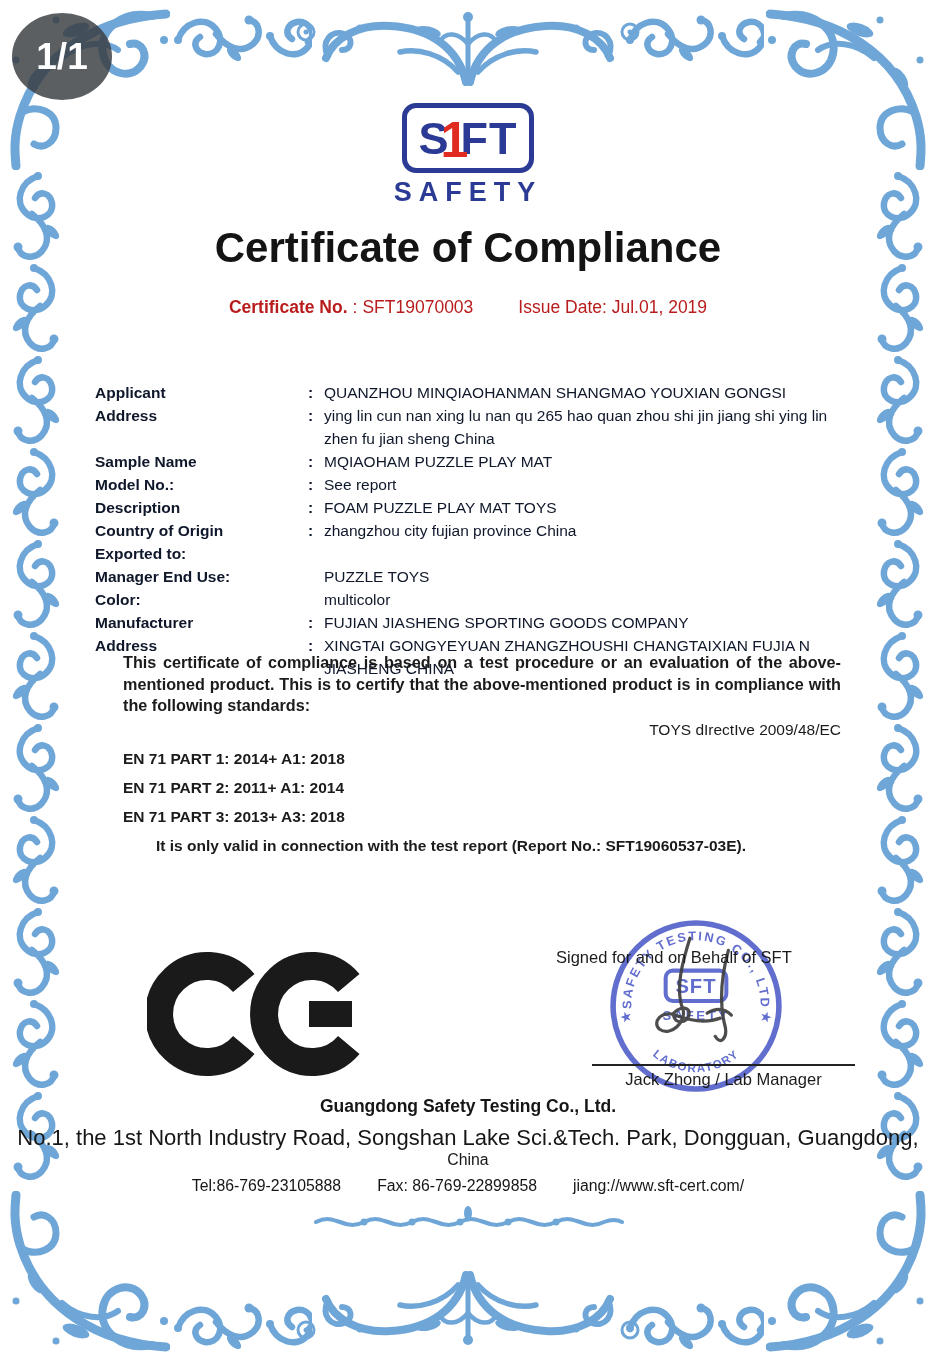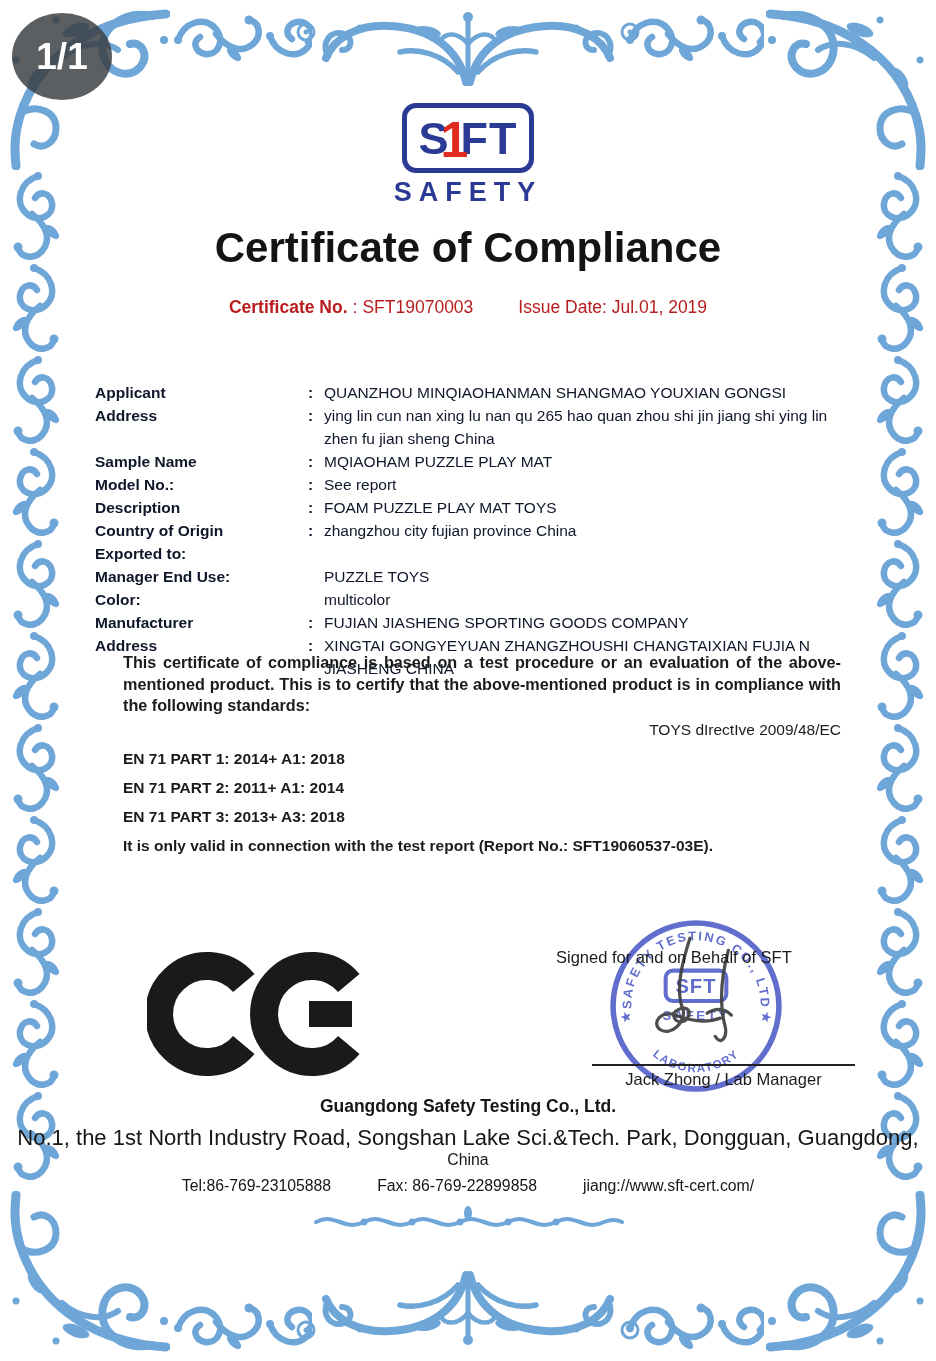--- a/index.html
+++ b/index.html
@@ -36,33 +36,33 @@
   .fields{left:95px;top:341px;width:752px;font-size:15.5px;line-height:23px;color:#0f172a;margin-top:40px;}
   .frow{display:grid;grid-template-columns:213px 16px 1fr;}
   .flabel{font-weight:700;}
   .fsep{font-weight:700;text-align:left;}
 
   
   .statement{left:123px;top:652px;width:718px;color:#1b1b1b;}
   .statement .para{font-weight:700;font-size:16.2px;line-height:21.5px;text-align:justify;}
   .statement .directive{font-weight:400;font-size:15.5px;margin-top:4px;text-align:right;}
   .statement .std{font-weight:700;font-size:15.5px;margin-top:11px;}
-  .statement .validity{font-weight:700;font-size:15.5px;margin-top:11px;}
+  .statement .validity{font-weight:700;font-size:15.5px;margin-top:11px;margin-left:33px;}
 
   
   .signed-for{left:556px;top:948px;font-size:16.5px;color:#1b1b1b;z-index:3;}
   .stamp{left:606px;top:916px;z-index:2;opacity:.84;}
   .sig-line{left:592px;top:1064px;width:263px;border-top:2px solid #222;z-index:3;}
   .signer{left:592px;top:1070px;width:263px;text-align:center;font-size:16.5px;color:#1b1b1b;z-index:3;}
 
   
   .f-company{top:1096px;left:0;width:100%;text-align:center;font-weight:700;font-size:17.5px;}
   .f-addr1{top:1125px;left:0;width:100%;text-align:center;font-size:22px;}
   .f-addr2{top:1151px;left:0;width:100%;text-align:center;font-size:15.8px;}
-  .f-contact{top:1177px;left:0;width:100%;display:flex;justify-content:center;gap:46px;font-size:15.8px;}
+  .f-contact{top:1177px;left:0;width:100%;display:flex;justify-content:center;gap:36px;font-size:15.8px;}
 </style>
 </head>
 <body>
 
 <div id="page">
 
   <svg width="0" height="0" style="position:absolute">
     <defs>
       <g id="vineV" fill="none" stroke="#6fa6d8" stroke-linecap="round">
         <path stroke-width="6.5" d="M30,6 C12,12 6,32 18,43 C30,54 46,46 44,33 C42,23 32,20 27,28"></path>

